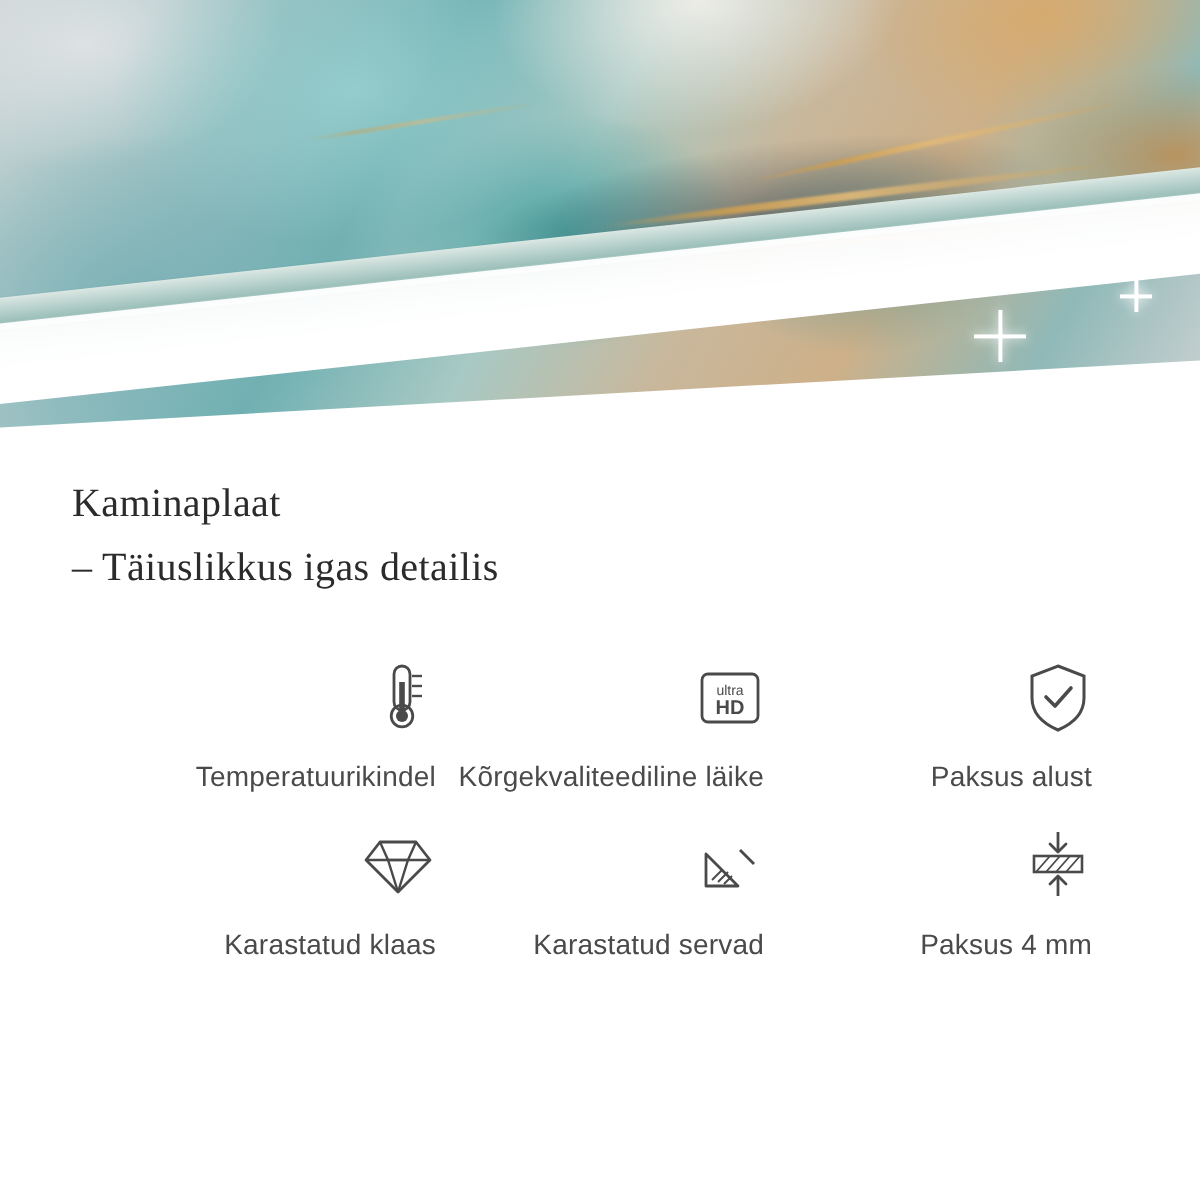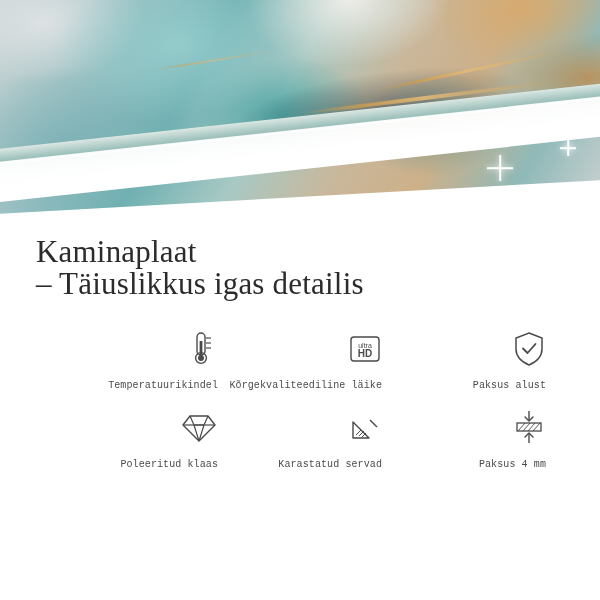--- a/index.html
+++ b/index.html
@@ -102,21 +102,21 @@
   .sp2 { left: 560px; top: 140px; width: 16px; height: 16px; }
   .sp2:before { width: 16px; }
   .sp2:after  { height: 16px; }
 
   
   .content {
     padding: 22px 36px 0 36px;
   }
   .title {
     font-family: "Liberation Serif", serif;
-    font-size: 31px;
+    font-size: 20px;
     line-height: 32px;
     color: #2b2b2b;
     font-weight: 400;
     margin: 0;
     letter-spacing: 0.2px;
   }
   .title .line2 { display: block; }
   .desc {
     margin: 18px 0 0 0;
     font-family: "Liberation Sans", sans-serif;
@@ -141,22 +141,22 @@
     justify-content: flex-start;
   }
   .feature-icon {
     height: 46px;
     display: flex;
     align-items: center;
     justify-content: center;
   }
   .feature-label {
     margin-top: 8px;
-    font-family: Liberation Mono, monospace;
-    font-size: 10px;
+    font-family: Liberation Sans, sans-serif;
+    font-size: 14px;
     color: #4a4a4a;
     text-align: center;
     letter-spacing: 0.1px;
   }
   svg { display: block; }
 </style>
 </head>
 <body>
 
 <div class="page">
@@ -221,21 +221,21 @@
       <div class="feature">
         <div class="feature-icon">
           <svg width="38" height="34" viewBox="0 0 38 34">
             <path d="M10 5 H28 L35 14 L19 30 L3 14 Z" fill="none" stroke="#4a4a4a" stroke-width="1.4" stroke-linejoin="round"></path>
             <path d="M3 14 H35" stroke="#4a4a4a" stroke-width="1.2"></path>
             <path d="M10 5 L14 14 L19 30" fill="none" stroke="#4a4a4a" stroke-width="1.2"></path>
             <path d="M28 5 L24 14 L19 30" fill="none" stroke="#4a4a4a" stroke-width="1.2"></path>
             <path d="M14 14 H24" stroke="#4a4a4a" stroke-width="1.2"></path>
           </svg>
         </div>
-        <div class="feature-label">Poleeritud klaas</div>
+        <div class="feature-label">Karastatud klaas</div>
       </div>
 
       <div class="feature">
         <div class="feature-icon">
           <svg width="34" height="34" viewBox="0 0 34 34">
             <path d="M5 27 V11 L21 27 Z" fill="none" stroke="#4a4a4a" stroke-width="1.4" stroke-linejoin="round"></path>
             <line x1="8" y1="24" x2="13" y2="19" stroke="#4a4a4a" stroke-width="1"></line>
             <line x1="11" y1="25" x2="16" y2="20" stroke="#4a4a4a" stroke-width="1"></line>
             <line x1="14" y1="26" x2="18" y2="22" stroke="#4a4a4a" stroke-width="1"></line>
             <line x1="22" y1="9" x2="29" y2="16" stroke="#4a4a4a" stroke-width="1.4"></line>

